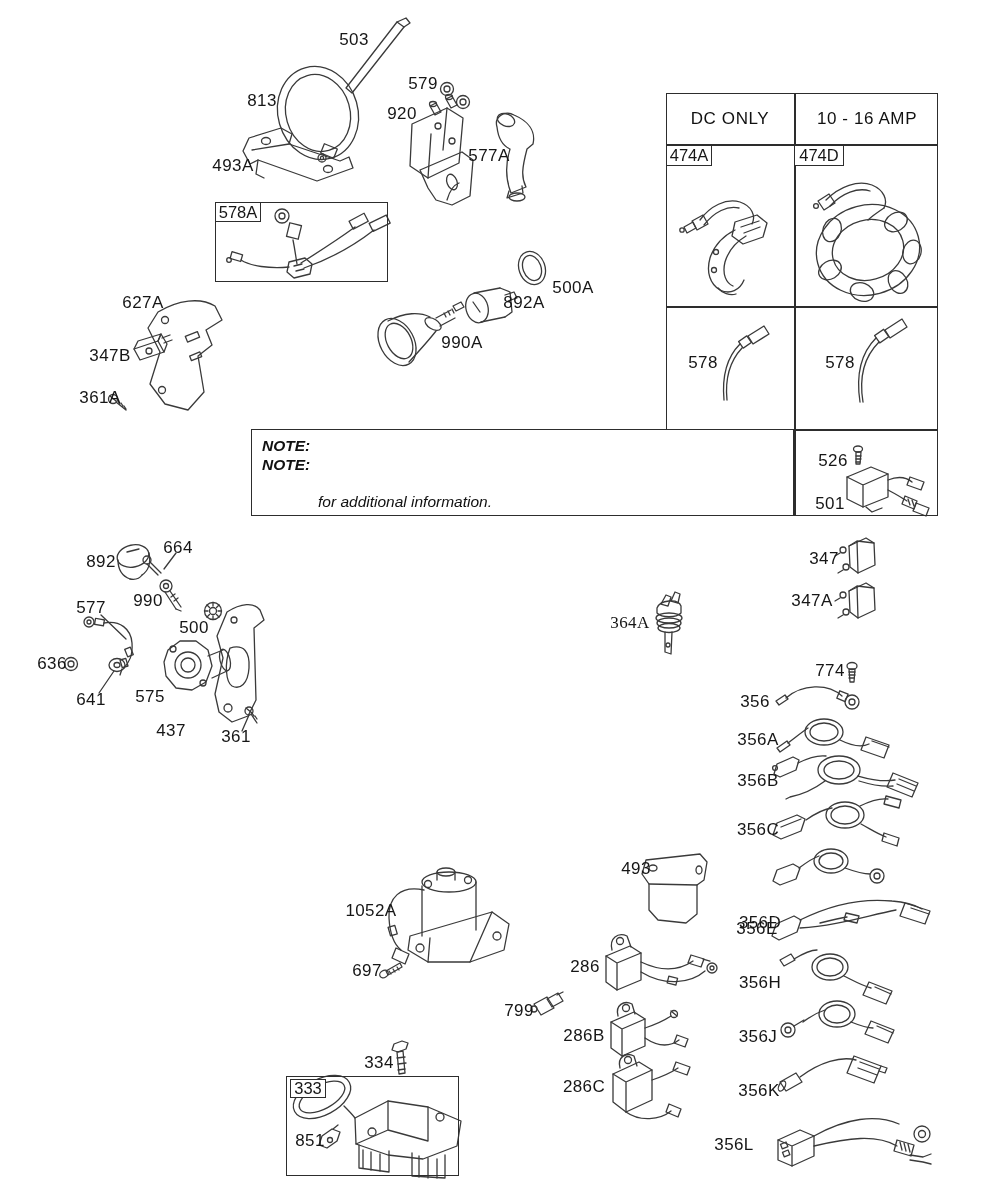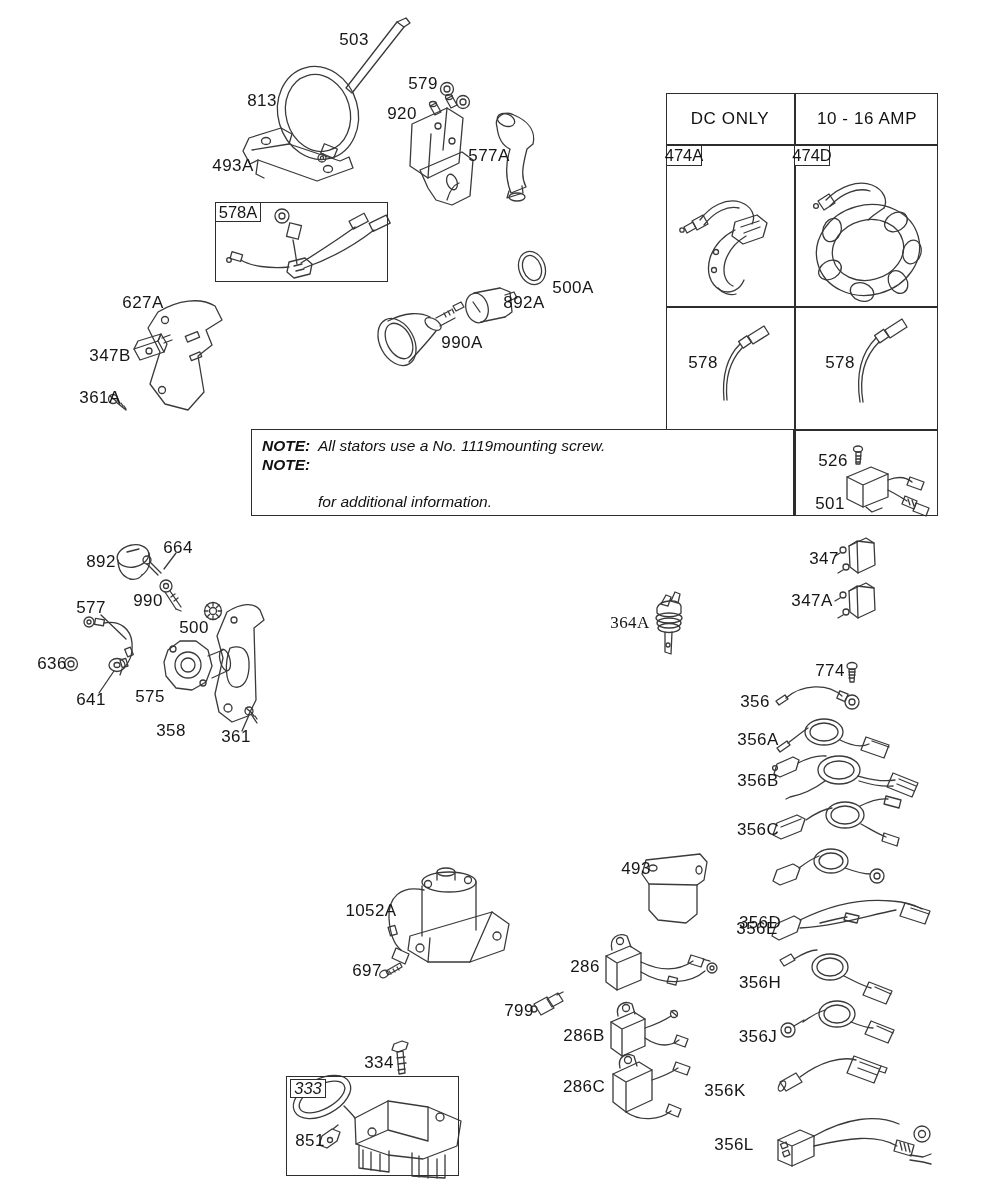--- a/index.html
+++ b/index.html
@@ -518,21 +518,20 @@
   <div class="tline" style="left:666px;top:144px;width:272px;height:2px"></div>
   <div class="tline" style="left:666px;top:306px;width:272px;height:2px"></div>
   <div class="tline" style="left:666px;top:429px;width:272px;height:2px"></div>
 
   <div class="theader" style="left:730px;top:119px">DC ONLY</div>
   <div class="theader" style="left:867px;top:119px">10 - 16 AMP</div>
 
   <div class="notebox">
     <div class="note-row">
       <span class="note-prefix">NOTE:</span>
-      <span class="note-text">All stators use a No. 1119mounting screw.</span>
     </div>
     <div class="note-row">
       <span class="note-prefix">NOTE:</span>
       <span class="note-text"><br><br><span>for additional information.</span></span>
     </div>
   </div>
 
   <div id="labels-layer">
       <div class="part-label" style="left: 354px; top: 40px;">503</div>
       <div class="part-label" style="left: 262px; top: 101px;">813</div>
@@ -547,48 +546,48 @@
       <div class="part-label" style="left: 524px; top: 303px;">892A</div>
       <div class="part-label" style="left: 462px; top: 343px;">990A</div>
       <div class="part-label" style="left: 101px; top: 562px;">892</div>
       <div class="part-label" style="left: 178px; top: 548px;">664</div>
       <div class="part-label" style="left: 148px; top: 601px;">990</div>
       <div class="part-label" style="left: 91px; top: 608px;">577</div>
       <div class="part-label" style="left: 194px; top: 628px;">500</div>
       <div class="part-label" style="left: 52px; top: 664px;">636</div>
       <div class="part-label" style="left: 91px; top: 700px;">641</div>
       <div class="part-label" style="left: 150px; top: 697px;">575</div>
-      <div class="part-label" style="left: 171px; top: 731px;">358</div>
+      <div class="part-label" style="left: 171px; top: 731px;">437</div>
       <div class="part-label" style="left: 236px; top: 737px;">361</div>
       <div class="part-label" style="left: 630px; top: 623px; font-family: Liberation Serif, serif;">364A</div>
       <div class="part-label" style="left: 824px; top: 559px;">347</div>
       <div class="part-label" style="left: 812px; top: 601px;">347A</div>
       <div class="part-label" style="left: 830px; top: 671px;">774</div>
       <div class="part-label" style="left: 755px; top: 702px;">356</div>
       <div class="part-label" style="left: 758px; top: 740px;">356A</div>
       <div class="part-label" style="left: 758px; top: 781px;">356B</div>
       <div class="part-label" style="left: 758px; top: 830px;">356C</div>
       <div class="part-label" style="left: 760px; top: 875px; margin-top: 48px;">356D</div>
       <div class="part-label" style="left: 757px; top: 929px;">356E</div>
       <div class="part-label" style="left: 760px; top: 983px;">356H</div>
       <div class="part-label" style="left: 758px; top: 1037px;">356J</div>
-      <div class="part-label" style="left: 725px; top: 1091px;">356K</div>
+      <div class="part-label" style="left: 759px; top: 1091px;">356K</div>
       <div class="part-label" style="left: 734px; top: 1145px;">356L</div>
       <div class="part-label" style="left: 371px; top: 911px;">1052A</div>
       <div class="part-label" style="left: 367px; top: 971px;">697</div>
       <div class="part-label" style="left: 519px; top: 1011px;">799</div>
       <div class="part-label" style="left: 636px; top: 869px;">493</div>
       <div class="part-label" style="left: 585px; top: 967px;">286</div>
       <div class="part-label" style="left: 584px; top: 1036px;">286B</div>
       <div class="part-label" style="left: 584px; top: 1087px;">286C</div>
       <div class="part-label" style="left: 379px; top: 1063px;">334</div>
       <div class="part-label" style="left: 310px; top: 1141px;">851</div>
       <div class="part-label" style="left: 833px; top: 461px;">526</div>
       <div class="part-label" style="left: 830px; top: 489px; margin-top: 15px;">501</div>
       <div class="part-label" style="left: 703px; top: 363px;">578</div>
       <div class="part-label" style="left: 840px; top: 363px;">578</div>
       <div class="boxed-label" style="left: 215px; top: 202px; width: 46px; height: 20px;">578A</div>
-      <div class="boxed-label" style="left: 666px; top: 145px; width: 36px; height: 21px;">474A</div>
-      <div class="boxed-label" style="left: 794px; top: 145px; width: 36px; height: 21px;">474D</div>
-      <div class="boxed-label" style="left: 290px; top: 1079px; width: 36px; height: 19px; font-style: italic;">333</div>
+      <div class="boxed-label" style="left: 666px; top: 145px; width: 46px; height: 21px;">474A</div>
+      <div class="boxed-label" style="left: 794px; top: 145px; width: 50px; height: 21px;">474D</div>
+      <div class="boxed-label" style="left: 290px; top: 1079px; width: 36px; height: 19px;">333</div>
     </div>
 
 </div>
 
 </body></html>

